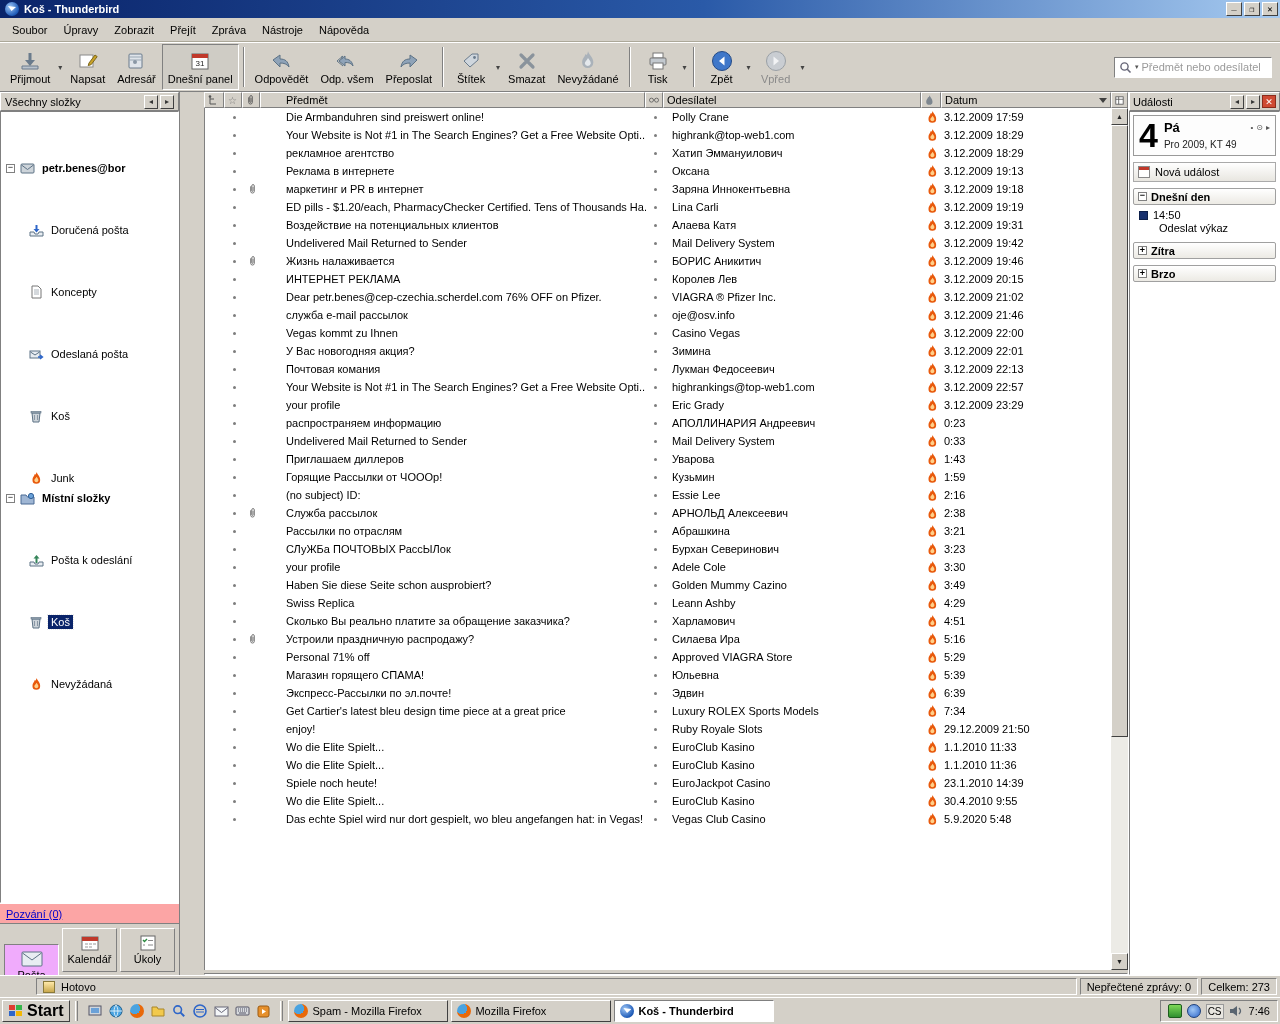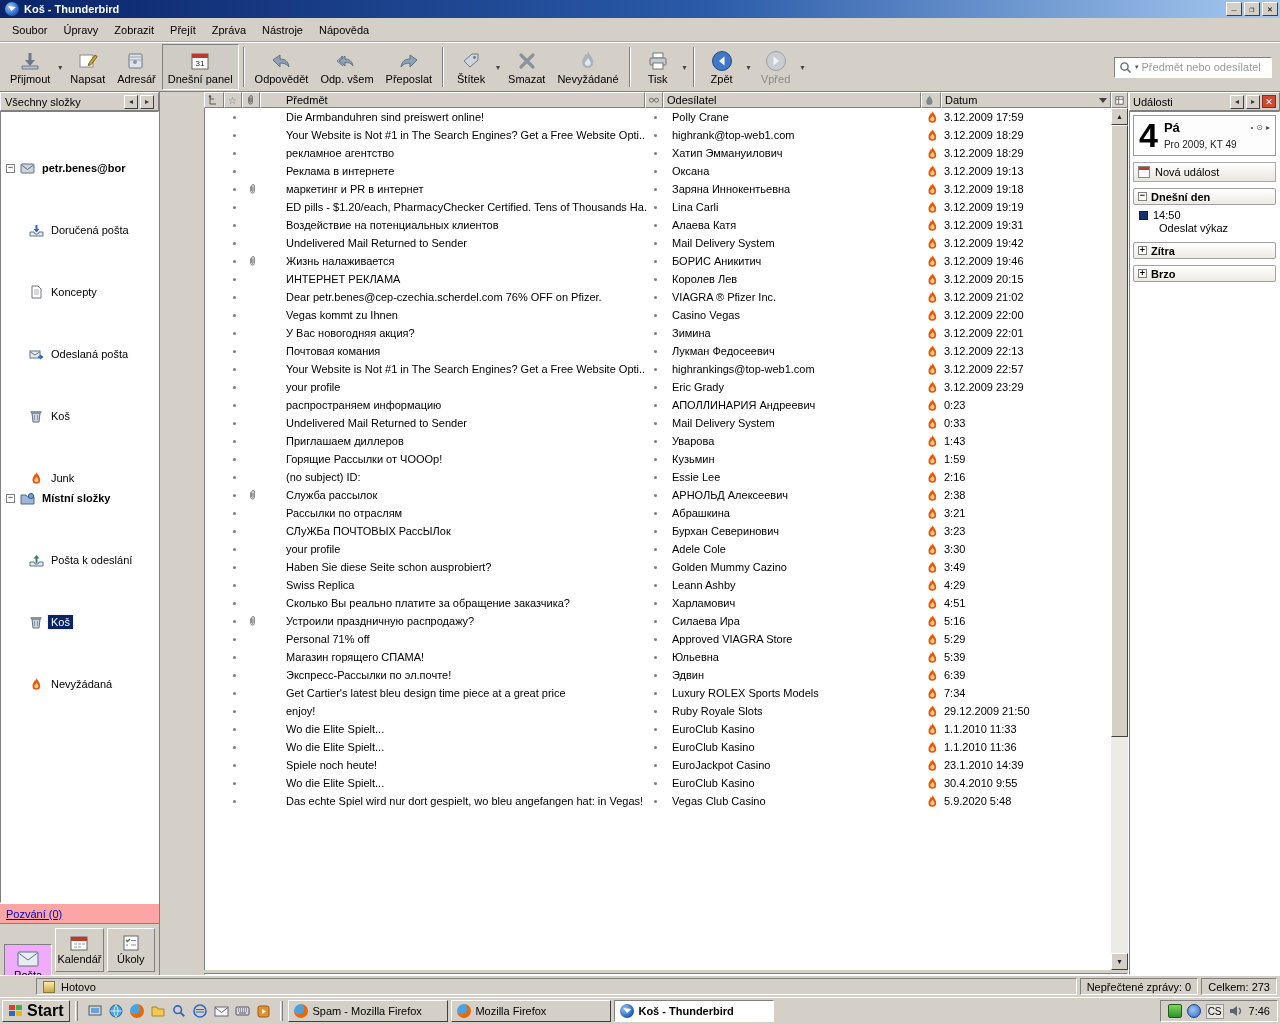--- a/index.html
+++ b/index.html
@@ -46,21 +46,21 @@
   .spacer { flex:1; }
 
   .searchbox { width:158px; height:21px; background:#fff; display:flex; align-items:center;
     padding:0 4px; gap:3px; margin-right:4px; }
   .searchbox .ph { color:#9a9a9a; font-size:11px; white-space:nowrap; overflow:hidden; }
 
   
   svg { display:block; }
 
   
-  .folder-pane { position:absolute; left:0; top:92px; width:160px; height:883px; background:#D4D0C8;
+  .folder-pane { position:absolute; left:0; top:92px; width:180px; height:883px; background:#D4D0C8;
     border-right:1px solid #808080; display:flex; flex-direction:column; }
   .pane-header { height:19px; background:#D4D0C8; border:1px solid; border-color:#fff #808080 #808080 #fff;
     display:flex; align-items:center; padding:0 4px; gap:2px; }
   .pane-header .ph-title { flex:1; }
   .mini-btn { width:14px; height:14px; display:flex; align-items:center; justify-content:center;
     font-size:8px; color:#333; }
   .mini-btn.left::before{content:"◂";} .mini-btn.right::before{content:"▸";}
   .tree { flex:1; background:#fff; border:1px solid; border-color:#808080 #fff #fff #808080; overflow:hidden; padding-top:3px; }
   .tree-row { display:flex; align-items:center; height:18px; gap:4px; padding-left:5px; white-space:nowrap;margin-top:44px; }
   .tree-row.child { padding-left:27px; }
@@ -744,20 +744,39 @@
               </svg>
             </span>
             <span class="c date">3.12.2009 21:02</span>
           </div>
           <div class="msg-row">
             <span class="c thread"></span>
             <span class="c star">
               <span class="dot"></span>
             </span>
             <span class="c attach"></span>
+            <span class="c subject">служба e-mail рассылок</span>
+            <span class="c read">
+              <span class="dot"></span>
+            </span>
+            <span class="c sender">oje@osv.info</span>
+            <span class="c junk">
+              <svg width="11" height="13" viewBox="0 0 12 14">
+                <path d="M6 0C7 3 10 4.5 10 8.5A4.2 4.2 0 0 1 1.6 8.5C1.6 5.5 3.6 4.5 4.1 2.2C5 3.6 5.6 2.2 6 0Z" fill="#e8590c"></path>
+                <path d="M6 5.2C6.8 6.6 8.1 7.3 8.1 9.3A2.3 2.3 0 0 1 3.6 9.3C3.6 7.8 5.1 7.2 6 5.2Z" fill="#ffd08a"></path>
+              </svg>
+            </span>
+            <span class="c date">3.12.2009 21:46</span>
+          </div>
+          <div class="msg-row">
+            <span class="c thread"></span>
+            <span class="c star">
+              <span class="dot"></span>
+            </span>
+            <span class="c attach"></span>
             <span class="c subject">Vegas kommt zu Ihnen</span>
             <span class="c read">
               <span class="dot"></span>
             </span>
             <span class="c sender">Casino Vegas</span>
             <span class="c junk">
               <svg width="11" height="13" viewBox="0 0 12 14">
                 <path d="M6 0C7 3 10 4.5 10 8.5A4.2 4.2 0 0 1 1.6 8.5C1.6 5.5 3.6 4.5 4.1 2.2C5 3.6 5.6 2.2 6 0Z" fill="#e8590c"></path>
                 <path d="M6 5.2C6.8 6.6 8.1 7.3 8.1 9.3A2.3 2.3 0 0 1 3.6 9.3C3.6 7.8 5.1 7.2 6 5.2Z" fill="#ffd08a"></path>
               </svg>

